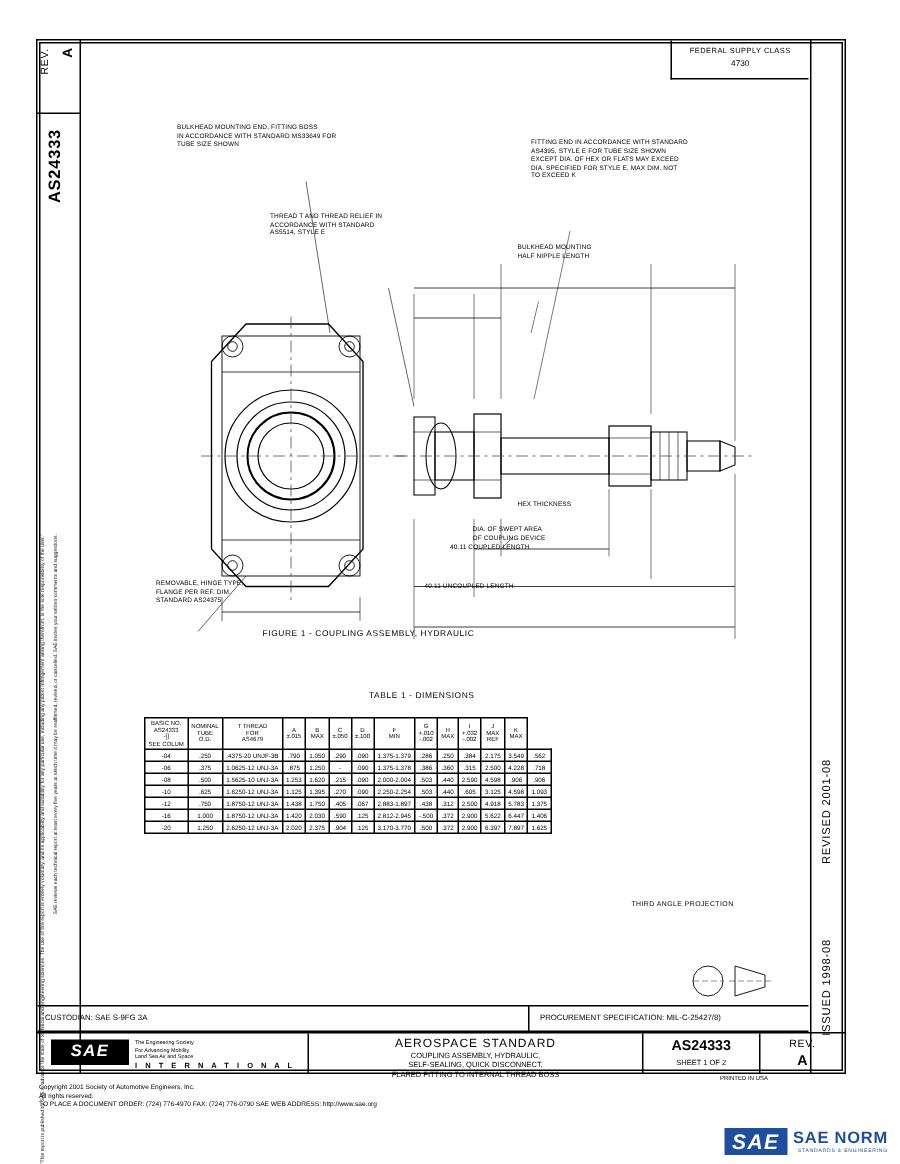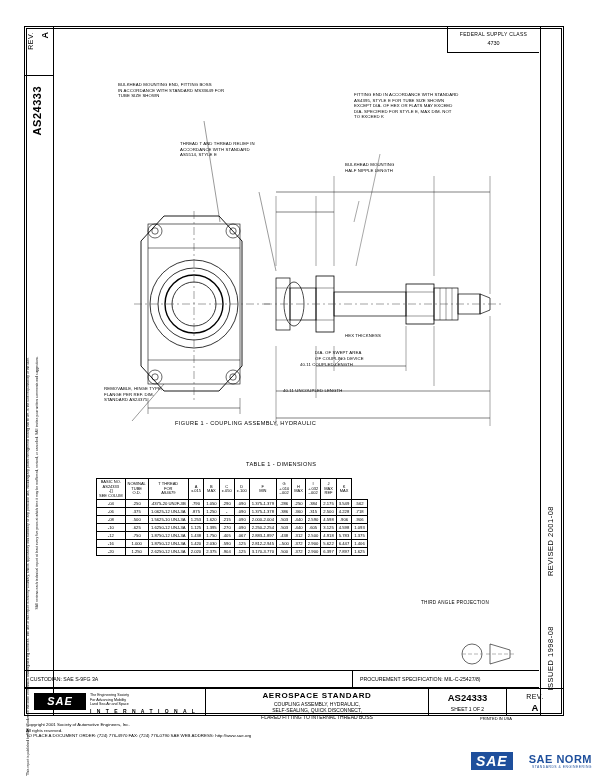--- a/index.html
+++ b/index.html
@@ -229,21 +229,21 @@
     letter-spacing: 2px;
   }
   .tb-title {
     position: absolute;
     left: 206px; top: 689px;
     width: 223px; height: 27px;
     border-right: 1px solid #000;
     box-sizing: border-box;
     text-align: center;
   }
-  .tb-title .t1 { font-size: 8px; font-weight: bold; letter-spacing: 0.7px; margin-top: 2px; }
+  .tb-title .t1 { font-size: 8px; font-weight: normal; letter-spacing: 0.7px; margin-top: 2px; }
   .tb-title .t2 { font-size: 5px; line-height: 6.4px; margin-top: 1px; }
   .tb-num {
     position: absolute;
     left: 429px; top: 689px;
     width: 78px; height: 27px;
     border-right: 1px solid #000;
     box-sizing: border-box;
     text-align: center;
   }
   .tb-num .n1 { font-size: 9.5px; font-weight: bold; margin-top: 3px; }
@@ -280,21 +280,21 @@
   .wm-sae {
     background: #1e4f9c;
     color: #fff;
     font-size: 14px;
     font-weight: bold;
     font-style: italic;
     padding: 1px 5px;
     letter-spacing: 1px;
   }
   .wm-text {
-    margin-left: 16px;
+    margin-left: 4px;
     font-size: 11px;
     font-weight: bold;
     color: #1e4f9c;
     letter-spacing: 0.5px;
   }
   .wm-sub {
     font-size: 3.4px;
     color: #1e4f9c;
     letter-spacing: 0.5px;
     text-align: right;

